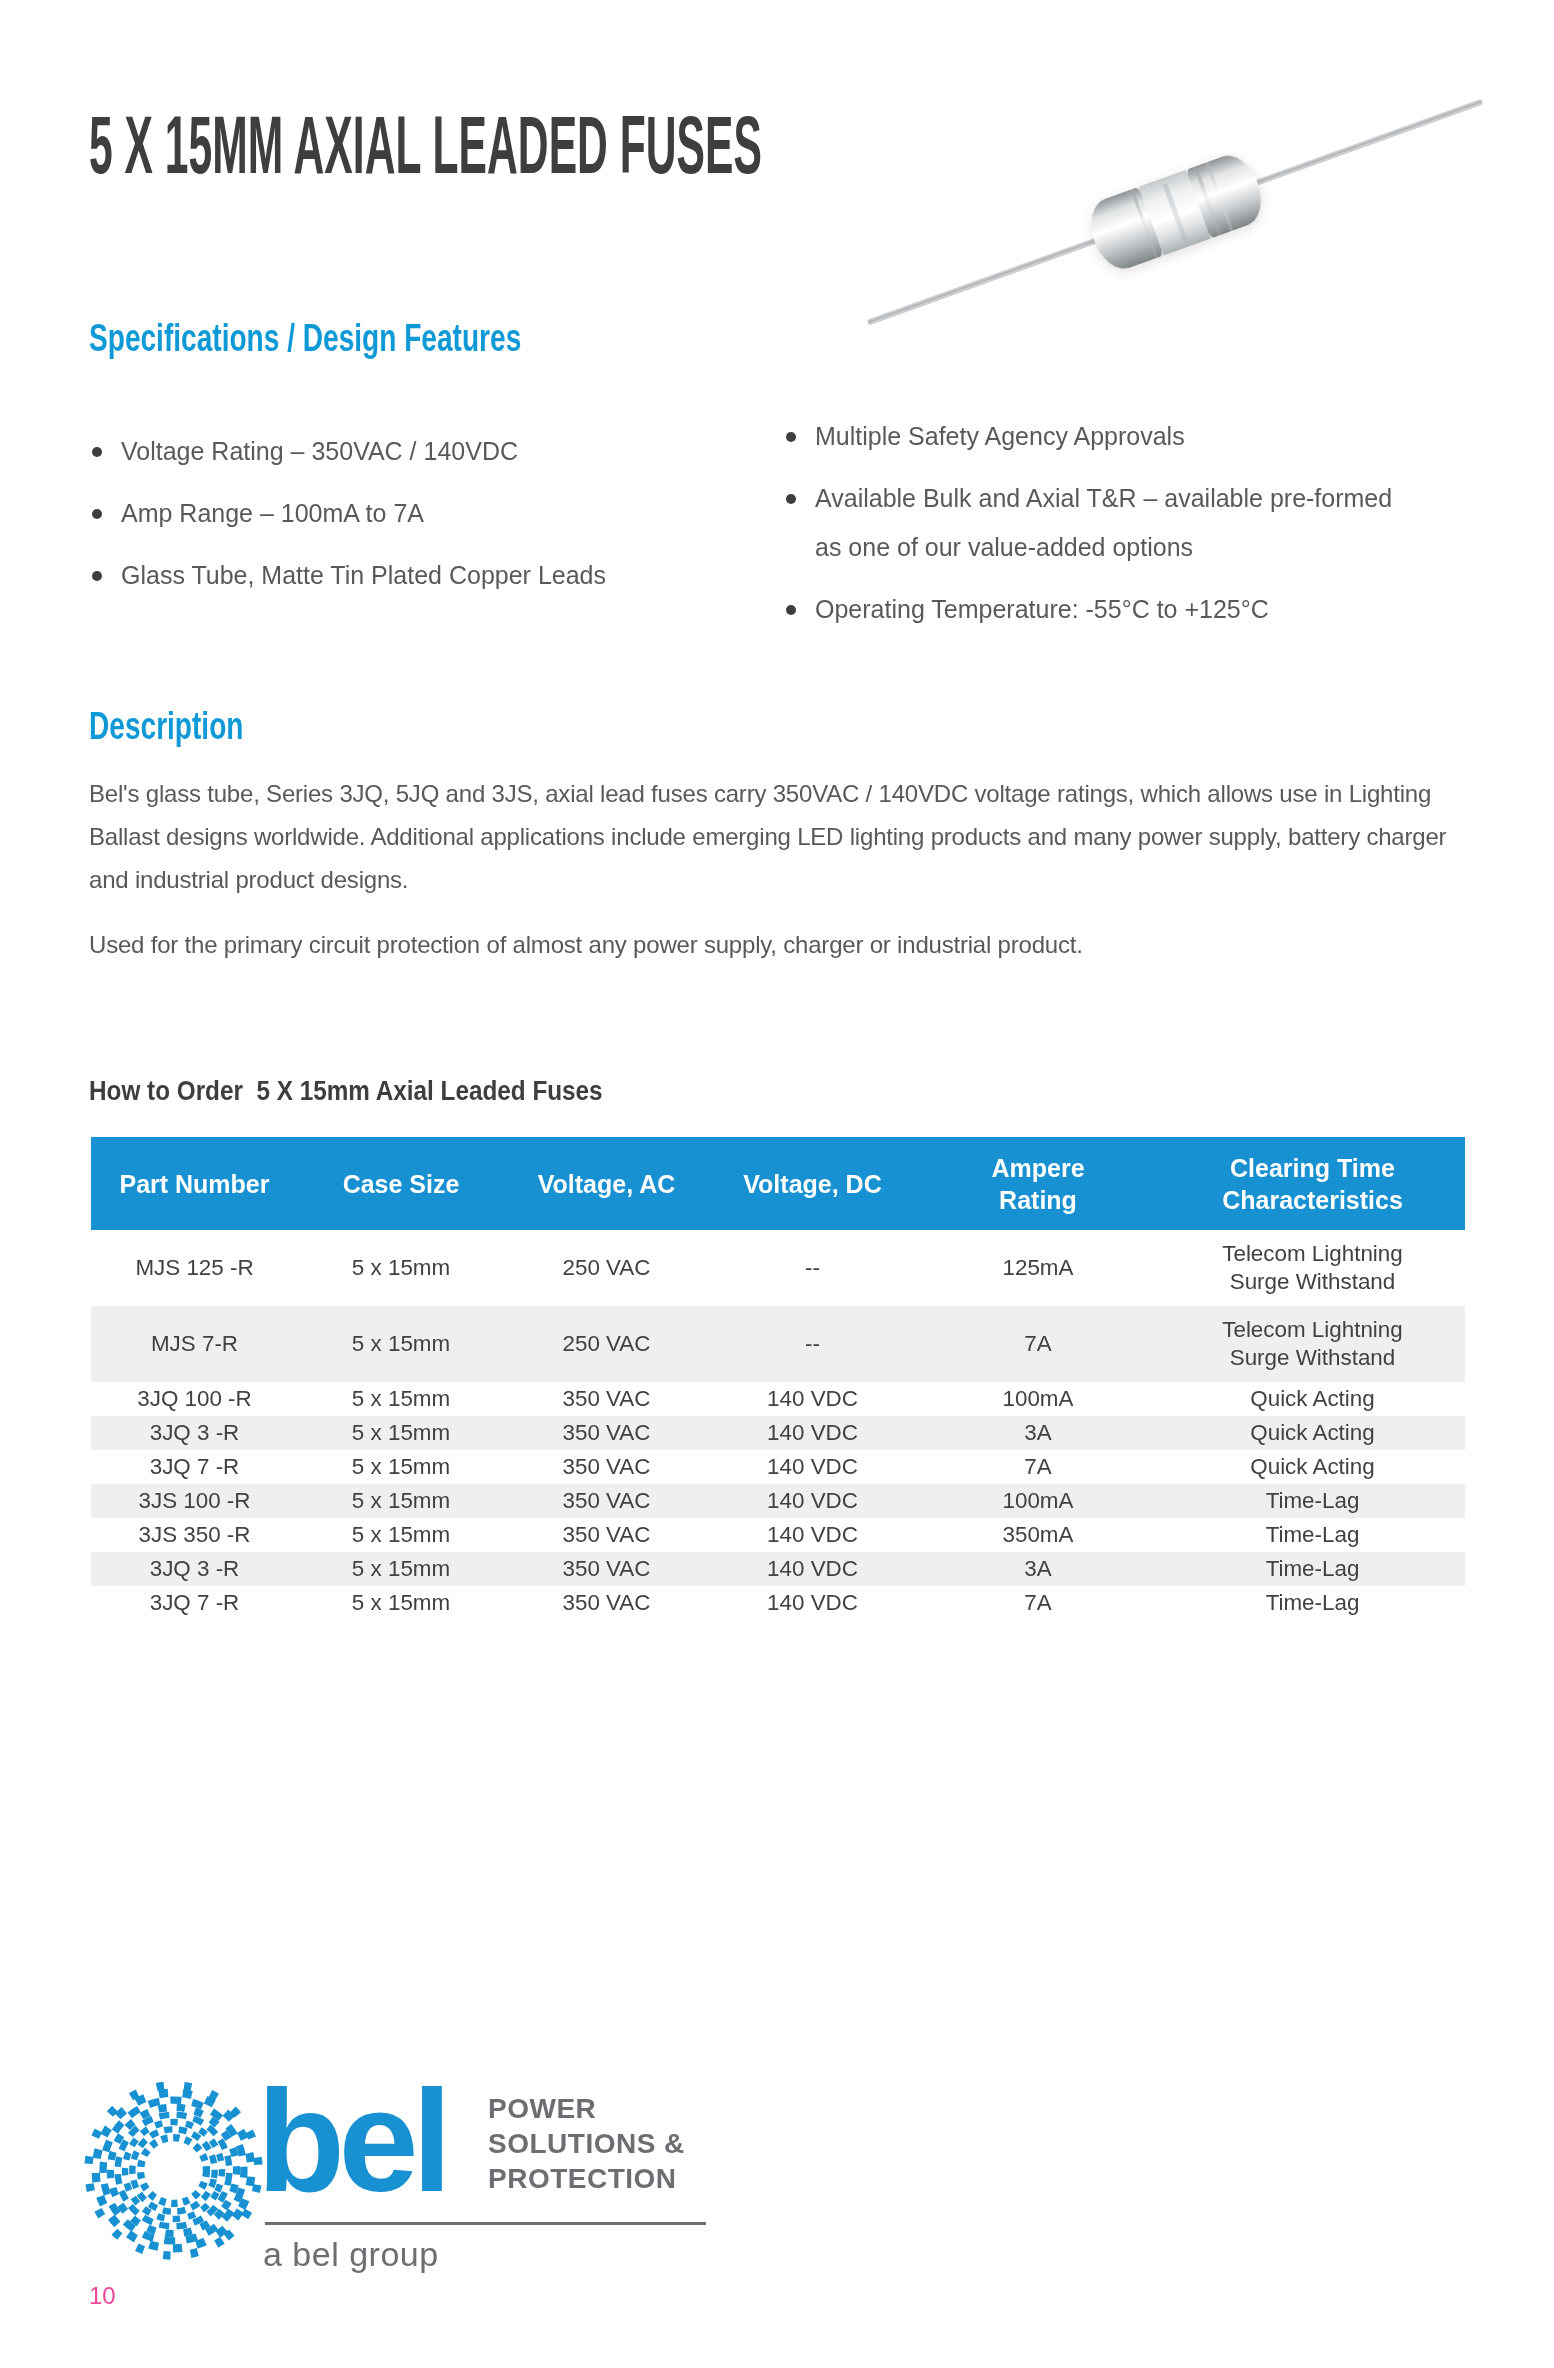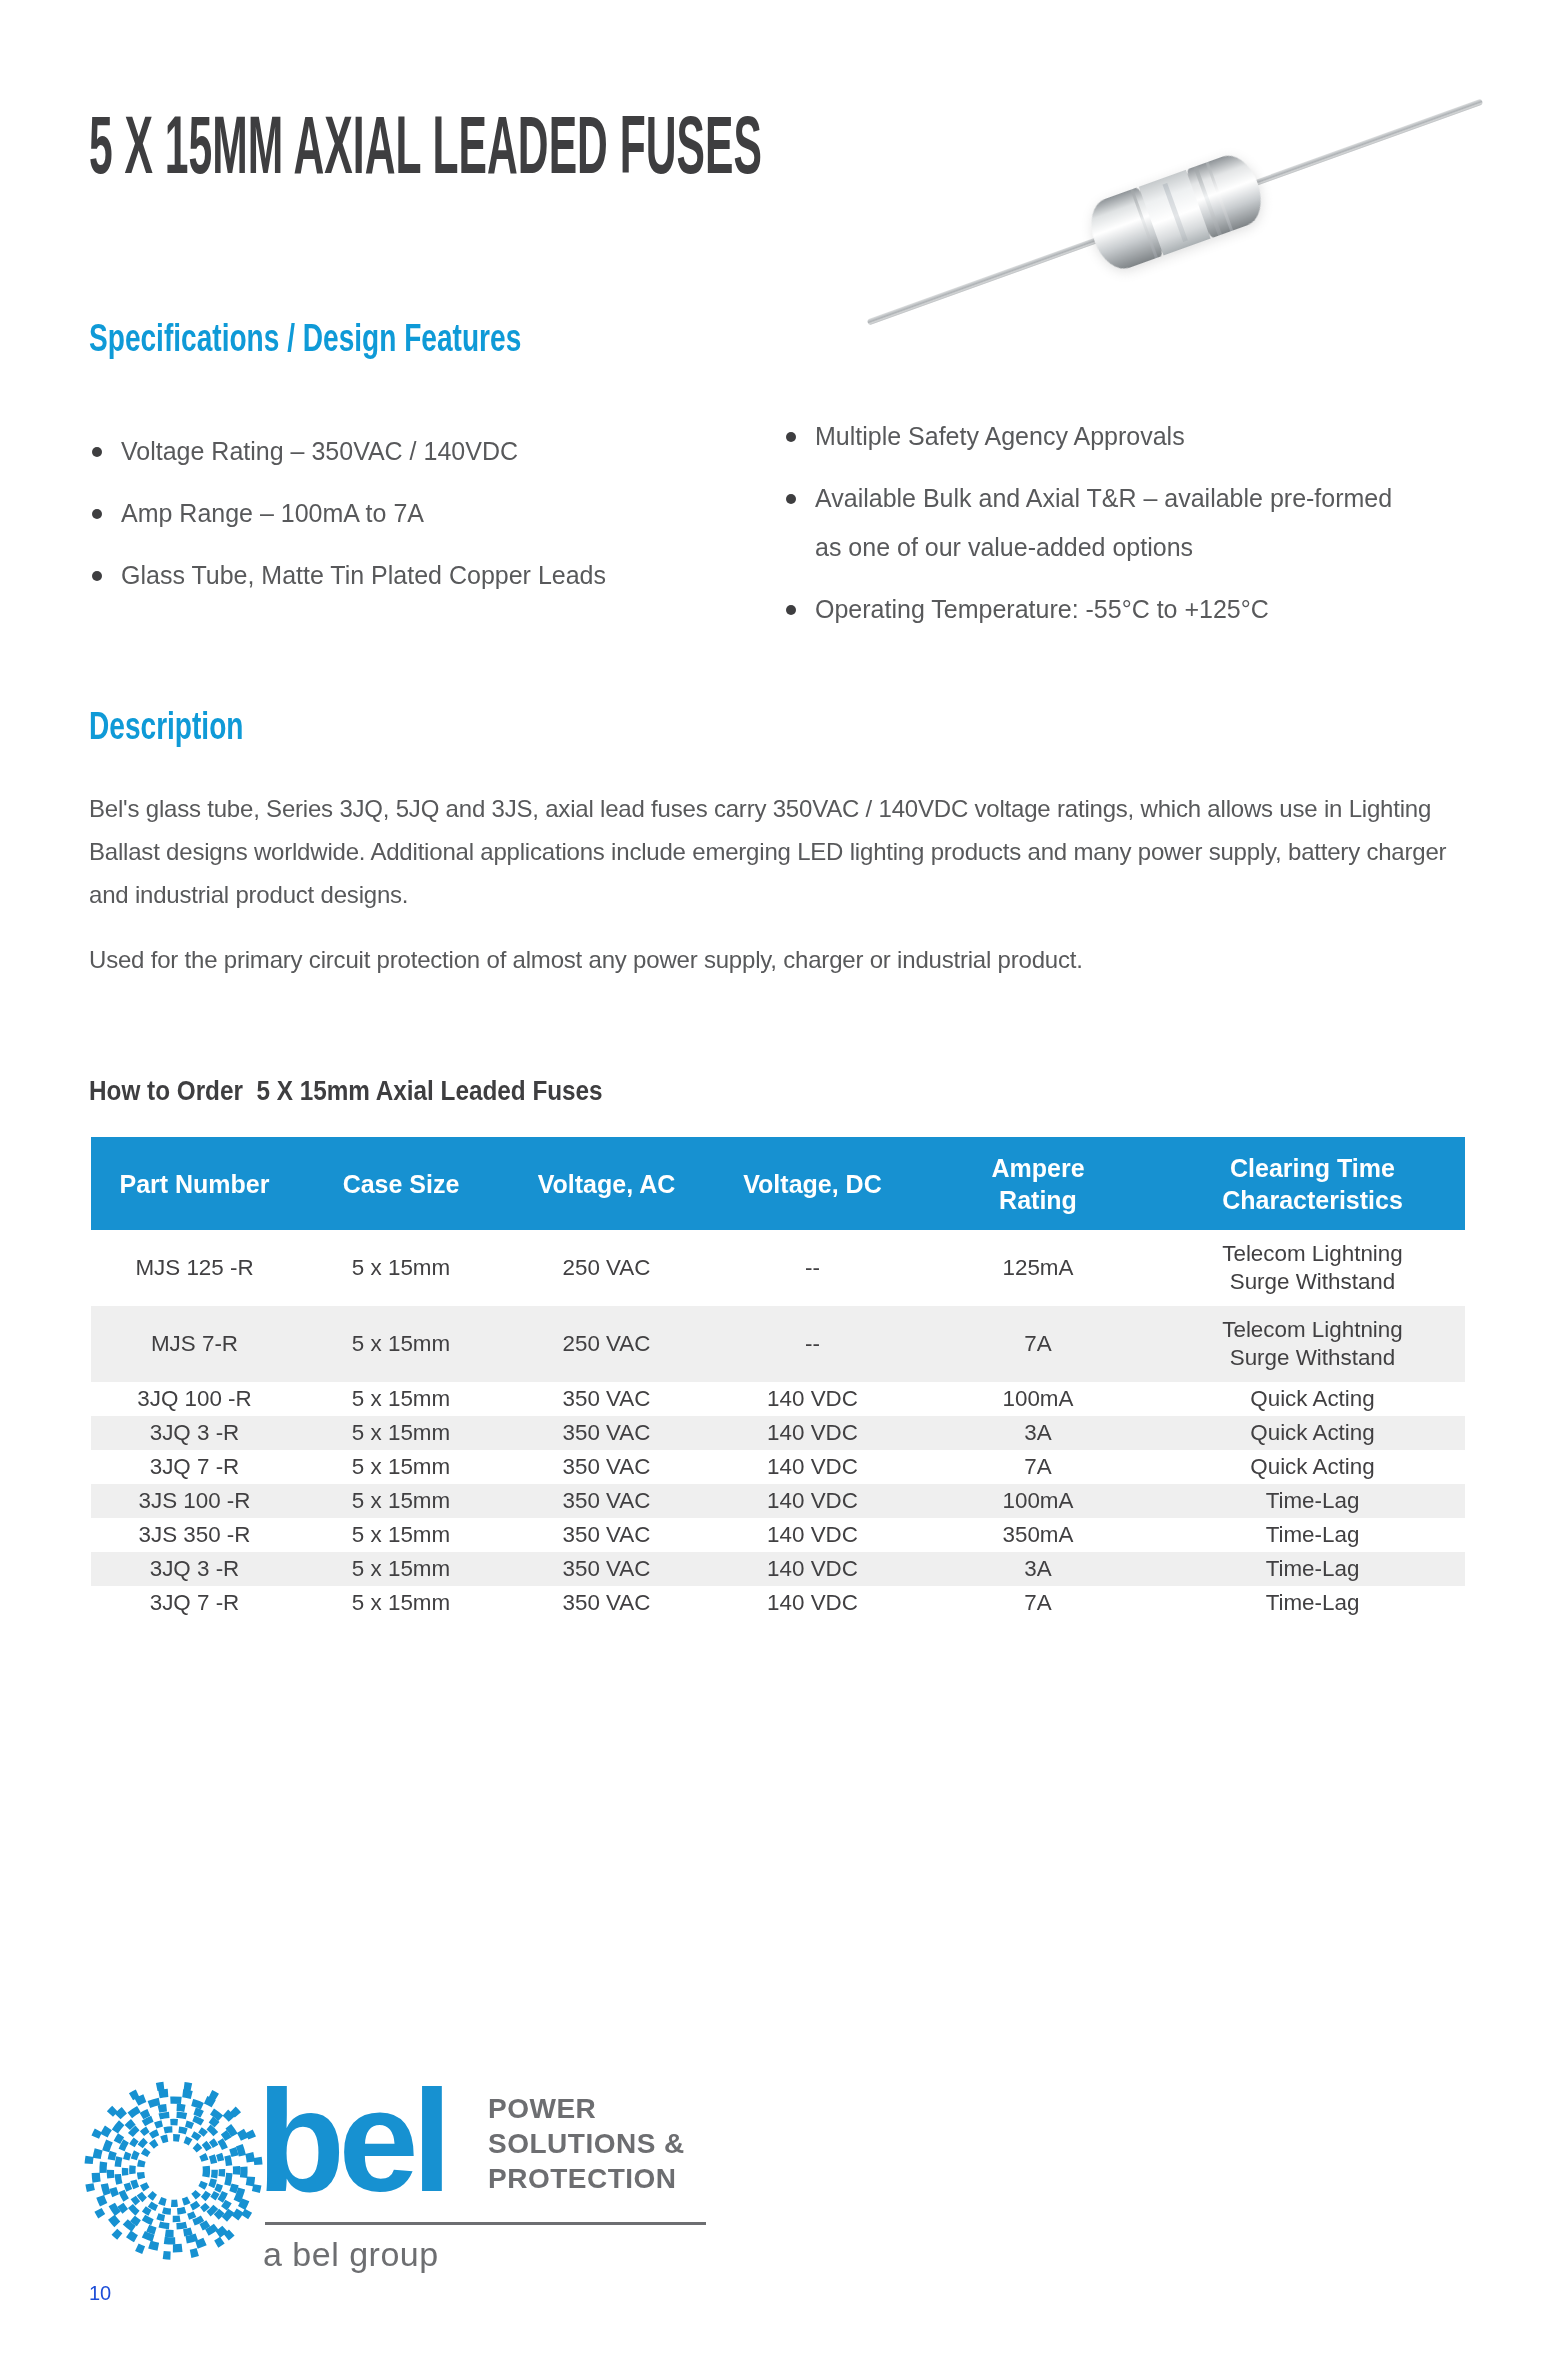--- a/index.html
+++ b/index.html
@@ -82,21 +82,20 @@
   .bullet-list li::before{
     content:"";position:absolute;left:2.8px;top:19.6px;width:10.3px;height:10.3px;border-radius:50%;
     background:#3e3e40;
   }
 
   
   .desc-text{position:absolute;left:89px;top:772px;width:1361px;}
   .desc-text p{
     font-size:24px;line-height:43px;color:var(--text-gray);margin-bottom:22.4px;
     letter-spacing:-0.2px;
-    margin-top:15px;
   }
 
   
   .order-heading{
     position:absolute;left:89px;top:1075px;
     font-size:27px;font-weight:700;color:#3e3e40;white-space:pre;
     transform:scaleX(0.9);transform-origin:left top;line-height:1.2;
   }
   table.parts{
     position:absolute;left:91px;top:1137px;width:1374px;
@@ -127,21 +126,21 @@
   .logo-tagline{
     position:absolute;left:488px;top:2091px;
     font-size:28px;font-weight:700;line-height:35px;letter-spacing:0.5px;
     color:var(--logo-gray);white-space:pre-line;
   }
   .logo-rule{position:absolute;left:265px;top:2222px;width:441px;height:2.8px;background:var(--logo-gray);}
   .logo-subtext{
     position:absolute;left:263px;top:2235px;
     font-size:34px;color:var(--logo-gray);letter-spacing:0.5px;
   }
-  .page-number{position:absolute;left:89px;top:2282px;font-size:20px;color:#1d4ed8;text-align:right;}
+  .page-number{position:absolute;left:89px;top:2282px;font-size:24px;color:#ec4899;text-align:right;}
 </style>
 </head>
 <body>
 
 <div class="page">
 
   <h1 class="doc-title">5 X 15MM AXIAL LEADED FUSES</h1>
 
   <div class="fuse-wrap">
     <div class="fuse-assembly">

